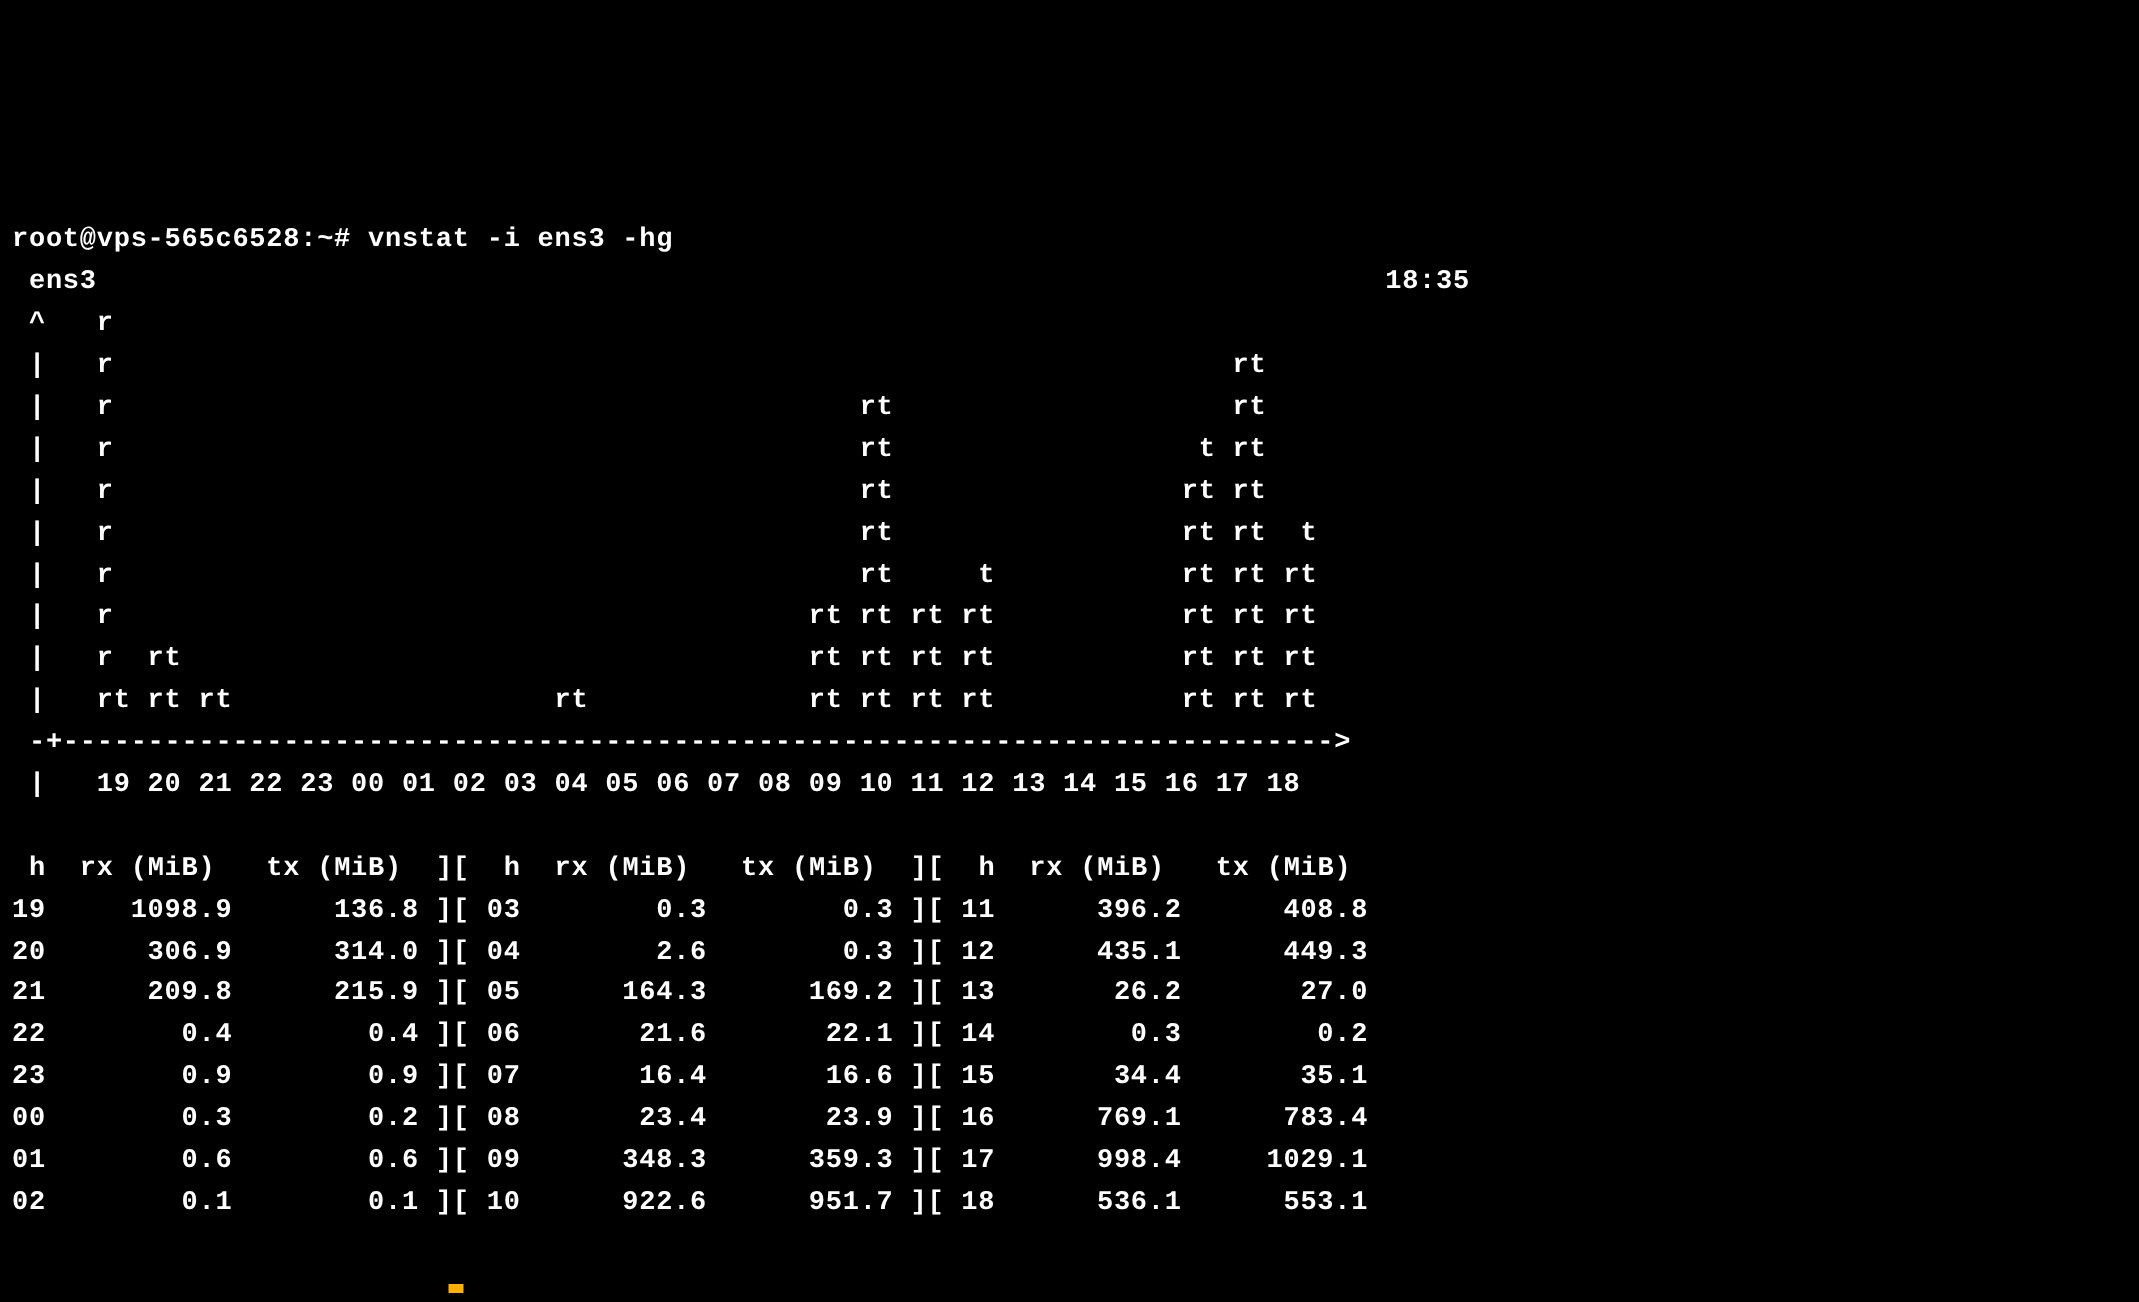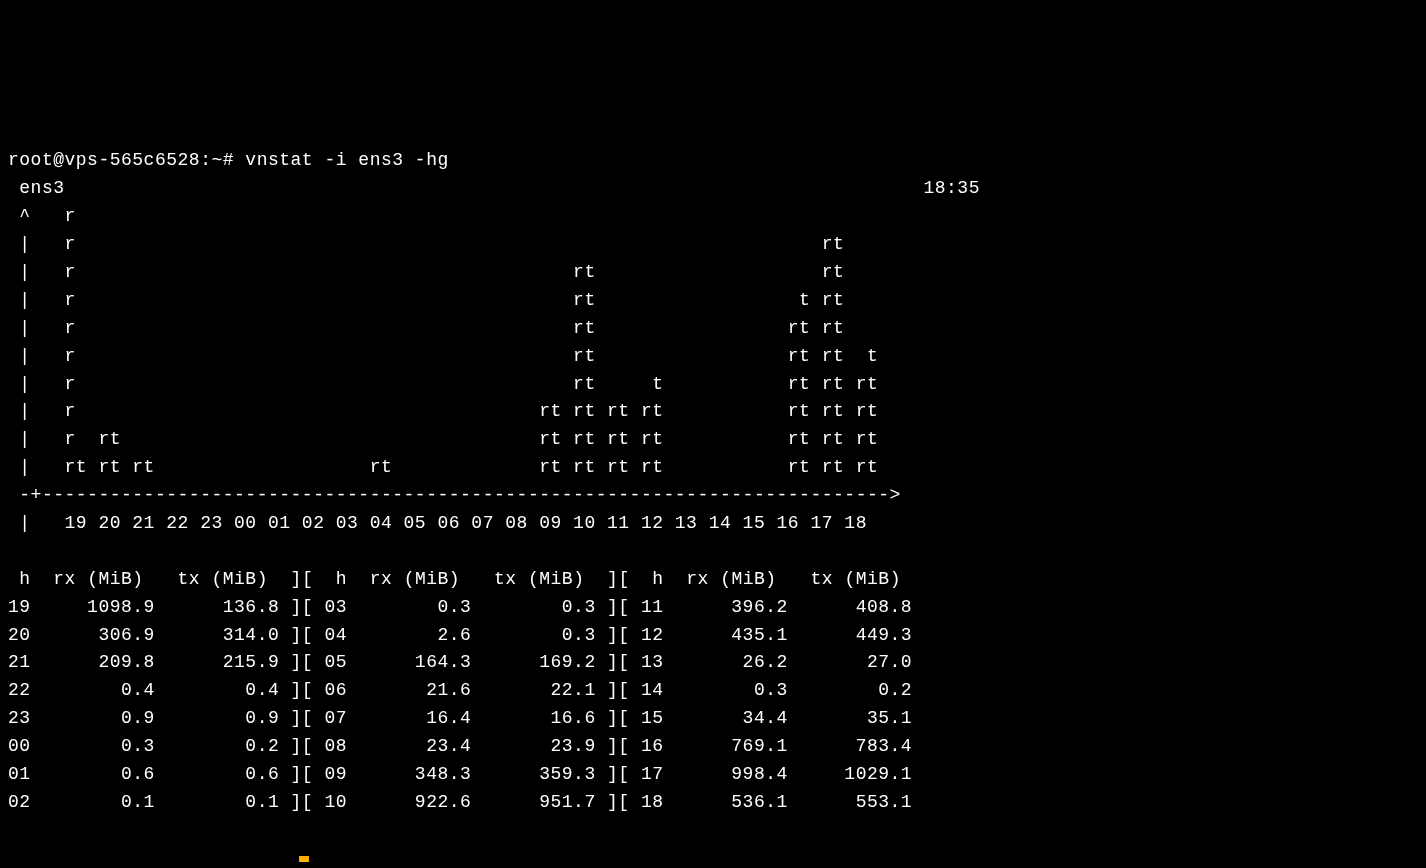--- a/index.html
+++ b/index.html
@@ -1,18 +1,19 @@
 <!DOCTYPE html>
 <html><head>
   <meta charset="utf-8">
   <style>
     * {
       margin: 0;
       padding: 0;
       box-sizing: border-box;
+      font-weight: bold;
     }
     body {
       background: #000;
       color: #fff;
       font-family: "Menlo", "Consolas", "Courier New", monospace;
       font-size: 18px;
       line-height: 1.55;
       padding: 8px;
       white-space: pre;
       letter-spacing: 0.5px;

